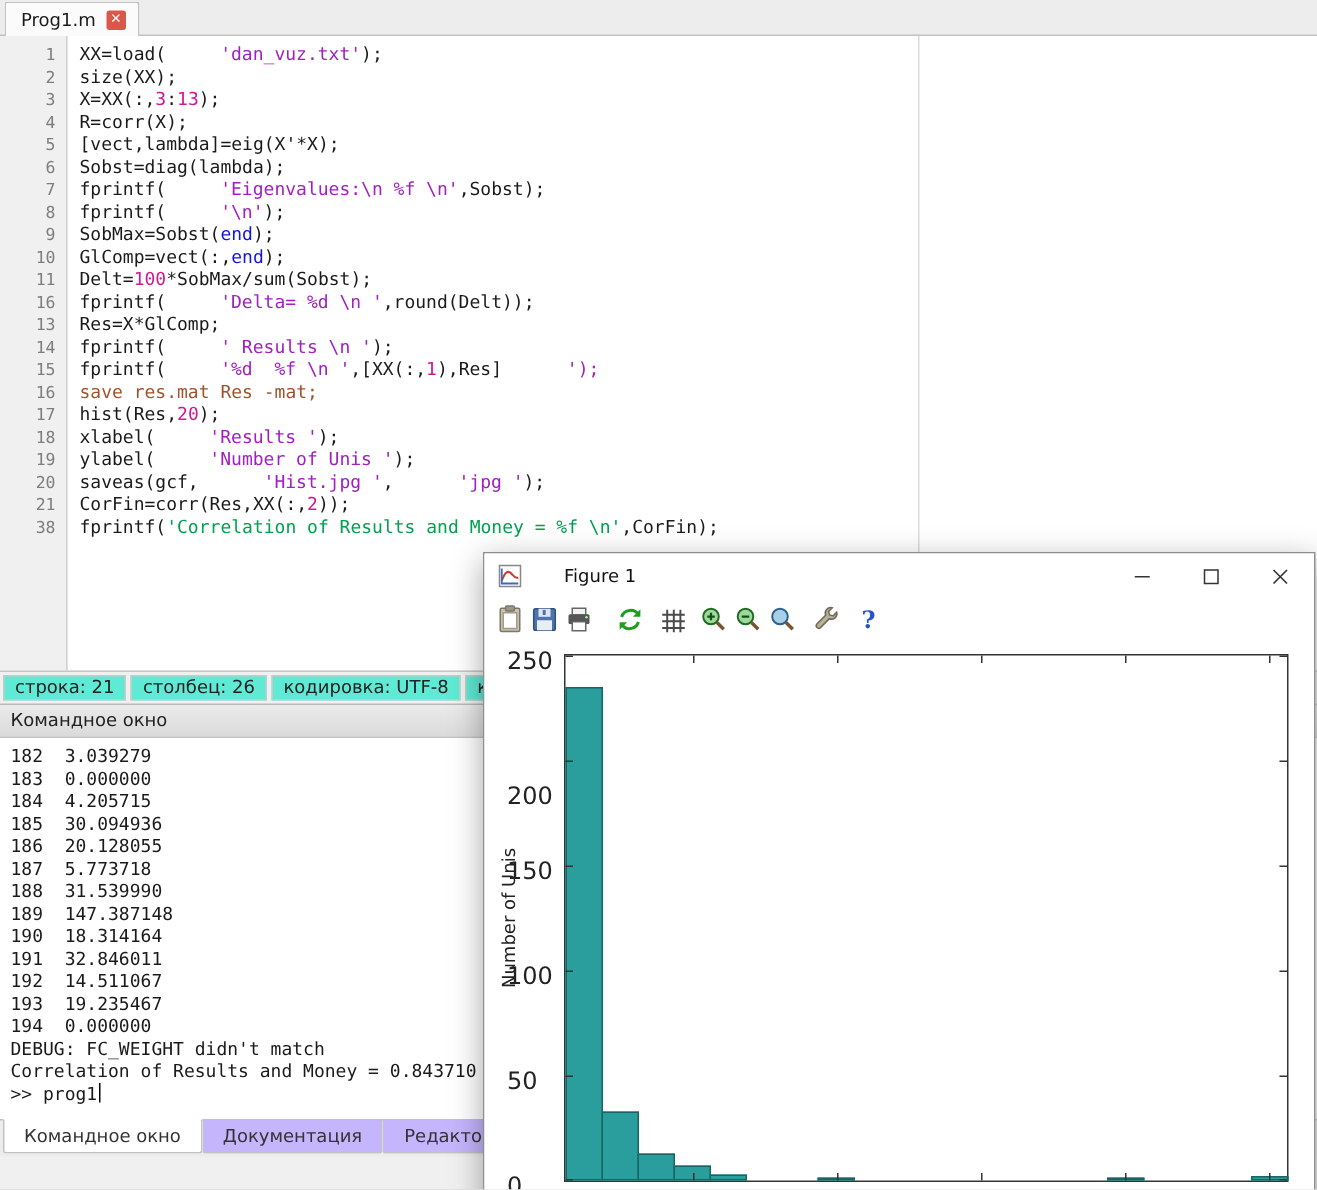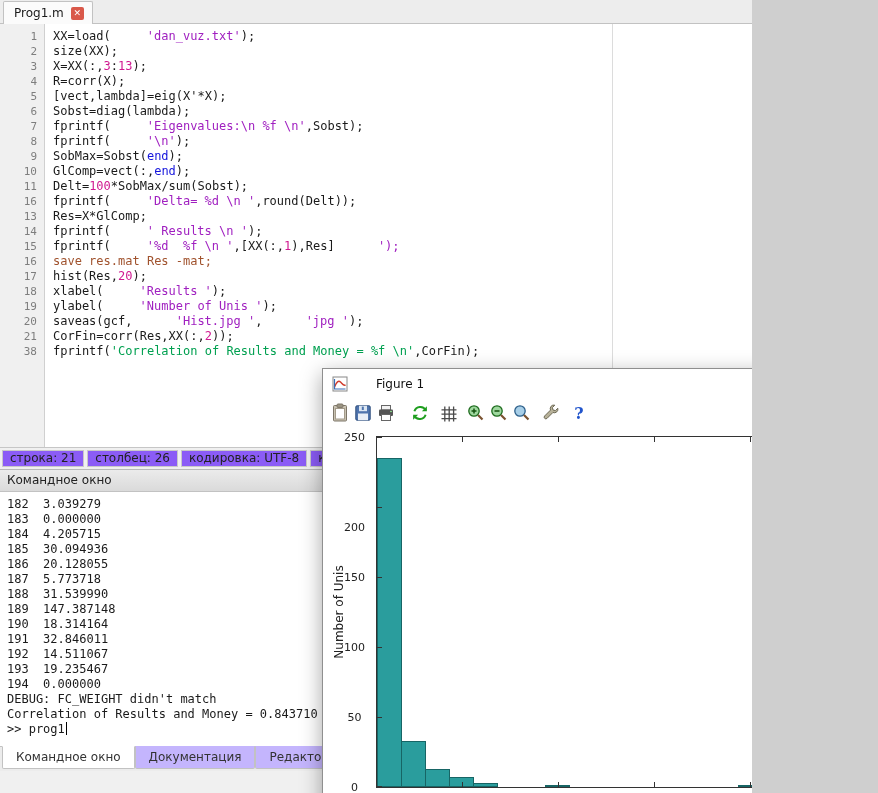--- a/index.html
+++ b/index.html
@@ -1,17 +1,17 @@
 <!DOCTYPE html>
 <html style="--c-str: #a020c0; --c-num: #d01890; --c-kw: #1414dc; --c-cmd: #a0522d; --c-grn: #00a050; --bar-fill: #2a9d9d; --bar-edge: #176565;"><head>
 <meta charset="utf-8">
 <style>
   * { margin:0; padding:0; box-sizing:border-box; }
   html,body { background:#cfcfcf; }
-  #screen{position:relative;width:752px;height:793px;background:#f0f0f0;overflow:hidden;
+  #screen{position:relative;width:878px;height:793px;background:#f0f0f0;overflow:hidden;
           font-family:"DejaVu Sans","Liberation Sans",sans-serif;font-size:12px;color:#1a1a1a;}
 
   
   .tabbar{position:absolute;left:0;top:0;width:100%;height:24px;background:#ededed;
           border-bottom:1px solid #c2c2c2;display:flex;align-items:flex-end;padding-left:3px;}
   .tab{display:flex;align-items:center;gap:7px;height:23px;padding:0 8px 0 10px;background:#fbfbfb;
        border:1px solid #c2c2c2;border-bottom:none;border-radius:2px 2px 0 0;margin-bottom:-1px;
        position:relative;z-index:2;}
   .tab-close{width:13px;height:13px;background:#d9584a;color:#fff;font-size:9px;line-height:13px;
              text-align:center;border-radius:2px;}
@@ -28,21 +28,21 @@
   .tok-str{color:var(--c-str);margin-left:36px;}
   .tok-num{color:var(--c-num);}
   .tok-kw{color:var(--c-kw);font-weight:normal;}
   .tok-cmd{color:var(--c-cmd);}
   .tok-grnstr{color:var(--c-grn);}
   .edge-line{position:absolute;left:612px;top:0;width:1px;height:100%;background:#dcdcdc;}
 
   
   .statusbar{position:absolute;left:0;top:447px;width:878px;height:22px;background:#f0f0f0;
              border-top:1px solid #c6c6c6;display:flex;align-items:center;padding-left:2px;gap:3px;}
-  .status-cell{border:1px solid #c9c9c9;background:#8b5cf6;padding:0 7px;height:17px;
+  .status-cell{border:1px solid #c9c9c9;background:#5eead4;padding:0 7px;height:17px;
                line-height:15px;font-size:12px;color:#222;white-space:nowrap;}
 
   
   .dock-header{position:absolute;left:0;top:469px;width:878px;height:23px;
                background:linear-gradient(#ebebeb,#dadada);border-top:1px solid #b9b9b9;
                border-bottom:1px solid #c2c2c2;line-height:21px;padding-left:7px;color:#222;}
   .cmdwin{position:absolute;left:0;top:492px;width:878px;height:254px;background:#fff;
           font-family:"DejaVu Sans Mono",monospace;font-size:12px;padding:5px 0 0 7px;}
   .cmd-line{height:15px;line-height:15px;white-space:pre;}
   .cursor{display:inline-block;width:1.5px;height:13px;background:#000;vertical-align:-2px;margin-left:1px;}
@@ -69,21 +69,21 @@
   .tool-icon svg{width:20px;height:20px;display:block;}
   .tool-icon:nth-child(4){margin-left:11px;}
   .tool-icon:nth-child(5){margin-left:6px;}
   .tool-icon:nth-child(6){margin-left:4px;}
   .tool-icon:nth-child(9){margin-left:6px;}
   .tool-icon:nth-child(10){margin-left:5px;}
 
   .fig-canvas{position:absolute;left:0;top:58px;right:0;bottom:0;background:#fff;}
   .axes{position:absolute;left:53px;top:9px;width:483px;height:352px;border:1px solid #333;}
   .bar{position:absolute;bottom:0;background:var(--bar-fill,#2a9d9d);border:1px solid var(--bar-edge,#176565);}
-  .ytick-label{position:absolute;left:-39px;width:33px;text-align:center;font-size:11px;color:#222;}
+  .ytick-label{position:absolute;left:-39px;width:33px;text-align:left;font-size:16px;color:#222;}
   .ytick-mark{position:absolute;left:0;width:5px;height:1px;background:#333;}
   .ytick-mark.right{left:auto;right:0;}
   .xtick-mark{position:absolute;top:0;width:1px;height:5px;background:#333;}
   .xtick-mark.bottom{top:auto;bottom:0;}
   .ylabel{position:absolute;left:16px;top:185px;transform:translate(-50%,-50%) rotate(-90deg);
           font-size:12px;color:#222;white-space:nowrap;}
 </style>
 </head>
 <body>
 

